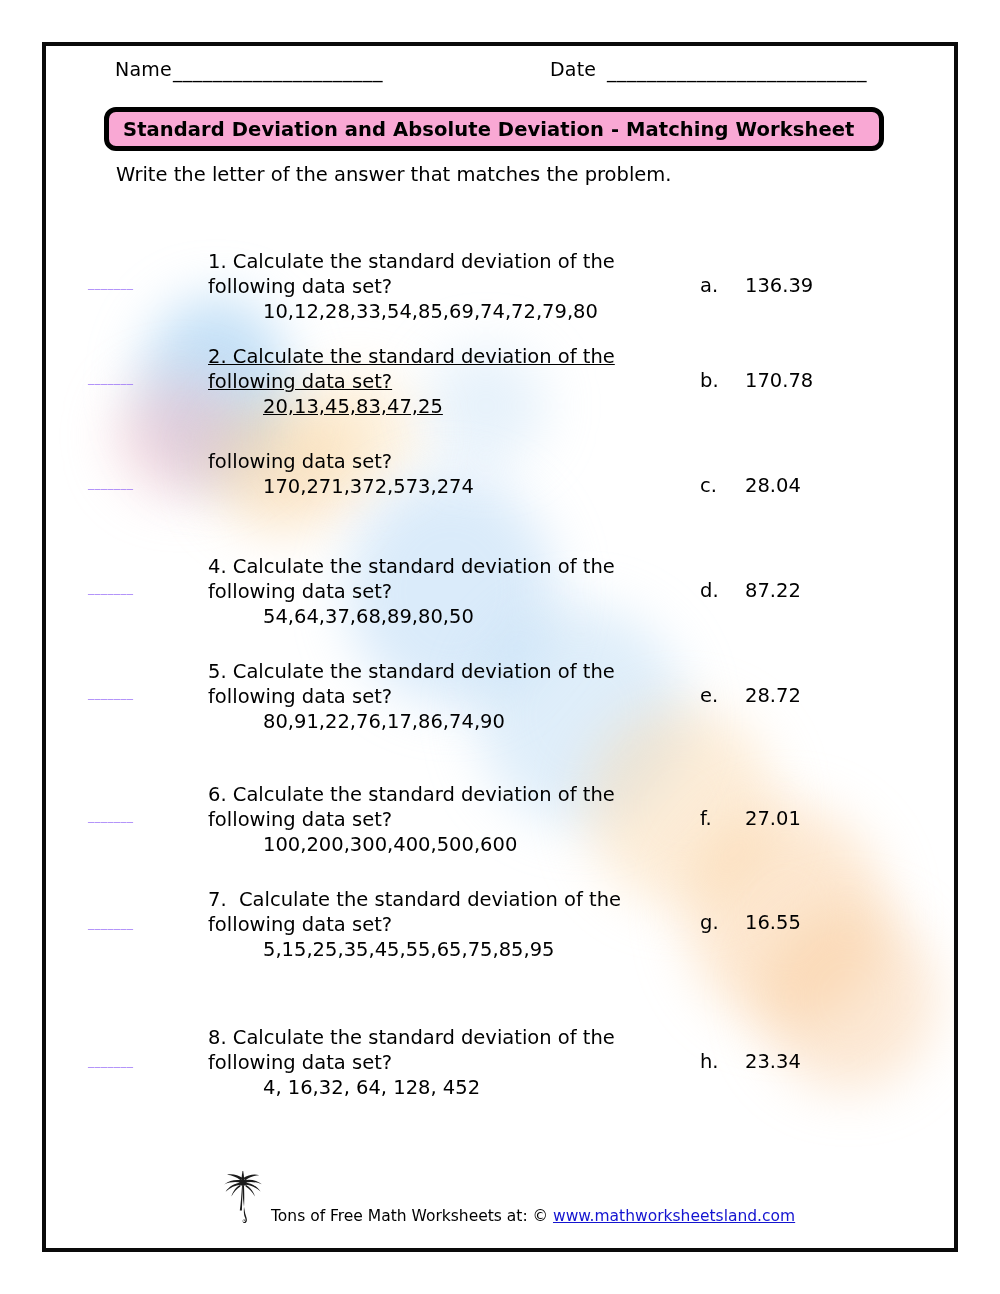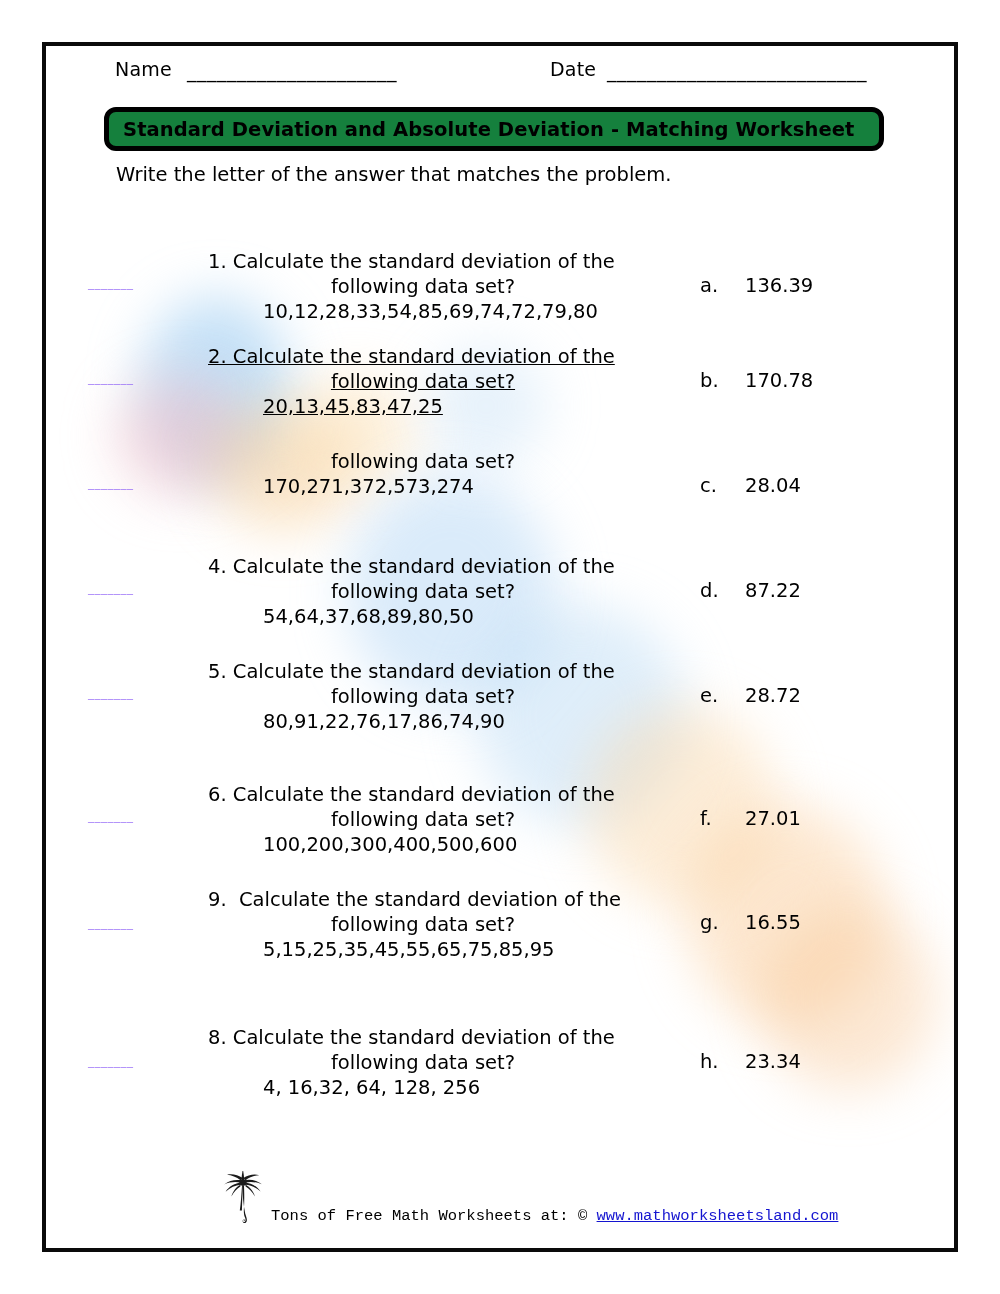--- a/index.html
+++ b/index.html
@@ -83,42 +83,42 @@
     position: absolute;
     left: 115px;
     top: 58px;
     width: 790px;
     height: 30px;
     font-size: 19px;
     letter-spacing: 0.2px;
   }
   .nd-label { position: absolute; top: 0; white-space: pre; }
   #name-label { left: 0px; }
-  #name-rule  { left: 72px;  top: 2px; }
+  #name-rule  { left: 58px;  top: 2px; }
   #date-label { left: 435px; }
   #date-rule  { left: 492px; top: 2px; }
   .rule {
     position: absolute;
     white-space: pre;
     font-family: "DejaVu Sans", sans-serif;
     font-size: 19px;
     letter-spacing: 0.5px;
   }
 
   
   #title-box {
     position: absolute;
     left: 104px;
     top: 107px;
     width: 780px;
     height: 44px;
     border: 5px solid #000000;
     border-radius: 12px;
     box-sizing: border-box;
-    background: #15803d;
+    background: #f9a8d4;
     display: flex;
     align-items: center;
   }
   #title-text {
     padding-left: 14px;
     font-size: 19.5px;
     font-weight: bold;
     letter-spacing: 0.1px;
     white-space: nowrap;
   }
@@ -149,21 +149,21 @@
   }
   .qtext {
     position: absolute;
     left: 200px;
     width: 430px;
     font-size: 19.5px;
     line-height: 25px;
     margin-left: 8px;
   }
   .qline1 { white-space: pre; }
-  .qline2 { white-space: pre; text-align: center; }
+  .qline2 { white-space: pre; }
   .qdata  { white-space: pre; padding-left: 55px; }
 
   .ansletter {
     position: absolute;
     left: 700px;
     font-size: 19.5px;
     white-space: pre;
   }
   .ansvalue {
     position: absolute;
@@ -173,21 +173,20 @@
     text-align: right;
   }
 
   
   #footer {
     position: absolute;
     left: 0;
     top: 1163px;
     width: 845px;
     height: 90px;
-    font-family: Liberation Mono, monospace;
   }
   #palm-icon {
     position: absolute;
     left: 219px;
     top: 2px;
     width: 48px;
     height: 62px;
   }
   #footer-text {
     position: absolute;
@@ -292,33 +291,33 @@
             <div class="qline1">6. Calculate the standard deviation of the</div>
             <div class="qline2">following data set?</div>
             <div class="qdata">100,200,300,400,500,600</div>
           </div>
           <div class="ansletter" style="top: 807px;">f.</div>
           <div class="ansvalue" style="top: 807px;">27.01</div>
         </div>
         <div class="prow">
           <div class="blank" style="top: 917px;">_______</div>
           <div class="qtext" style="top: 887px;">
-            <div class="qline1">9.  Calculate the standard deviation of the</div>
+            <div class="qline1">7.  Calculate the standard deviation of the</div>
             <div class="qline2">following data set?</div>
             <div class="qdata">5,15,25,35,45,55,65,75,85,95</div>
           </div>
           <div class="ansletter" style="top: 911px;">g.</div>
           <div class="ansvalue" style="top: 911px;">16.55</div>
         </div>
         <div class="prow">
           <div class="blank" style="top: 1055px;">_______</div>
           <div class="qtext" style="top: 1025px;">
             <div class="qline1">8. Calculate the standard deviation of the</div>
             <div class="qline2">following data set?</div>
-            <div class="qdata">4, 16,32, 64, 128, 256</div>
+            <div class="qdata">4, 16,32, 64, 128, 452</div>
           </div>
           <div class="ansletter" style="top: 1050px;">h.</div>
           <div class="ansvalue" style="top: 1050px;">23.34</div>
         </div>
       </div>
 
     <div id="footer">
       <svg id="palm-icon" viewBox="0 0 48 62">
         <g fill="#1a1a1a">
           <path d="M23.5 6 C23 9 22.6 12 22.4 15 L25.2 15 C25.2 12 24.6 9 24.2 6 Z"></path>

